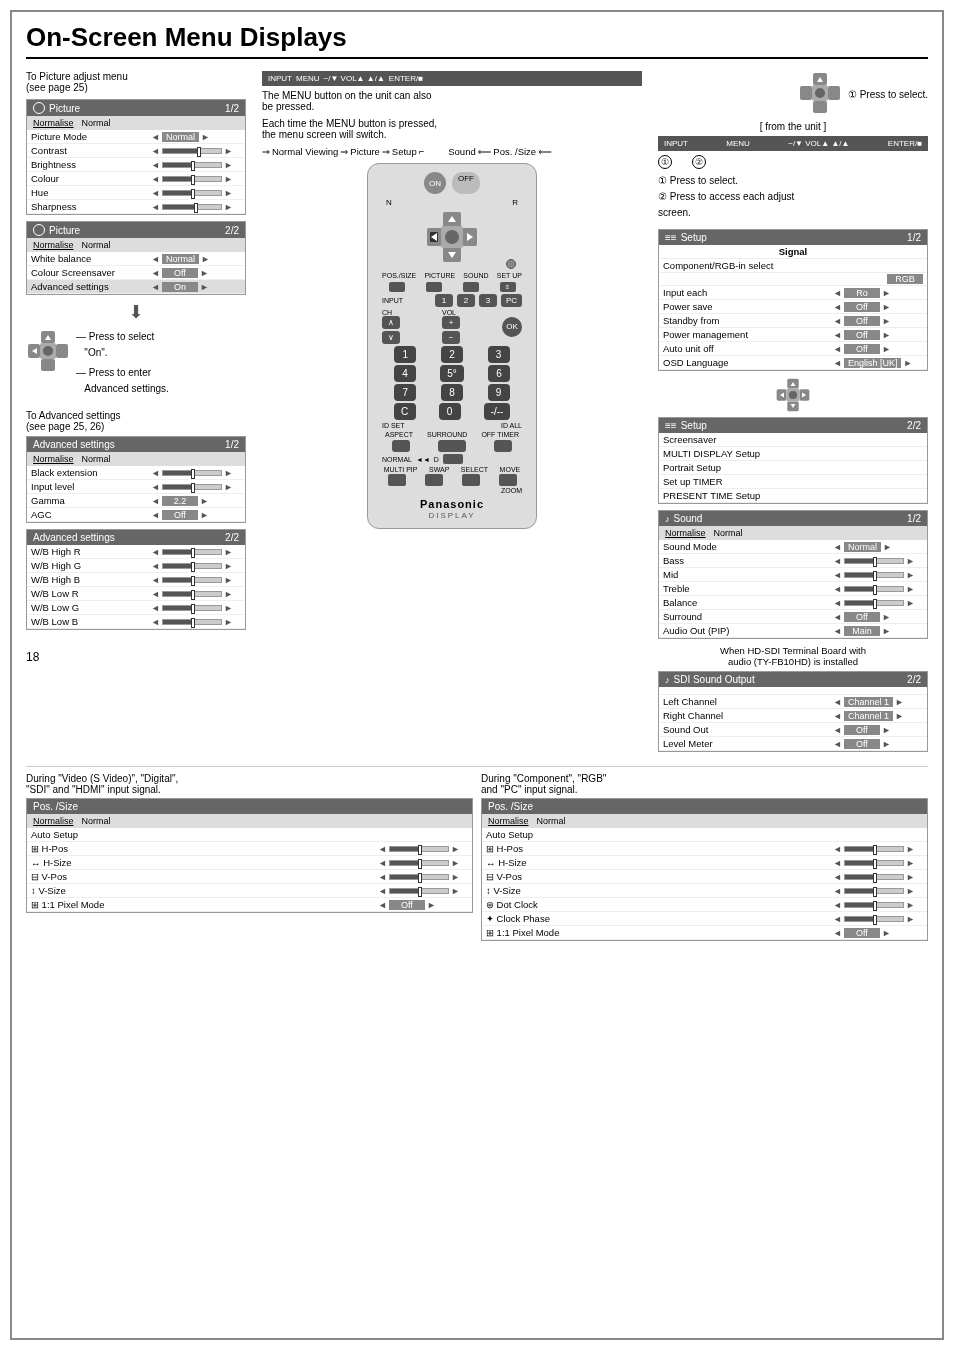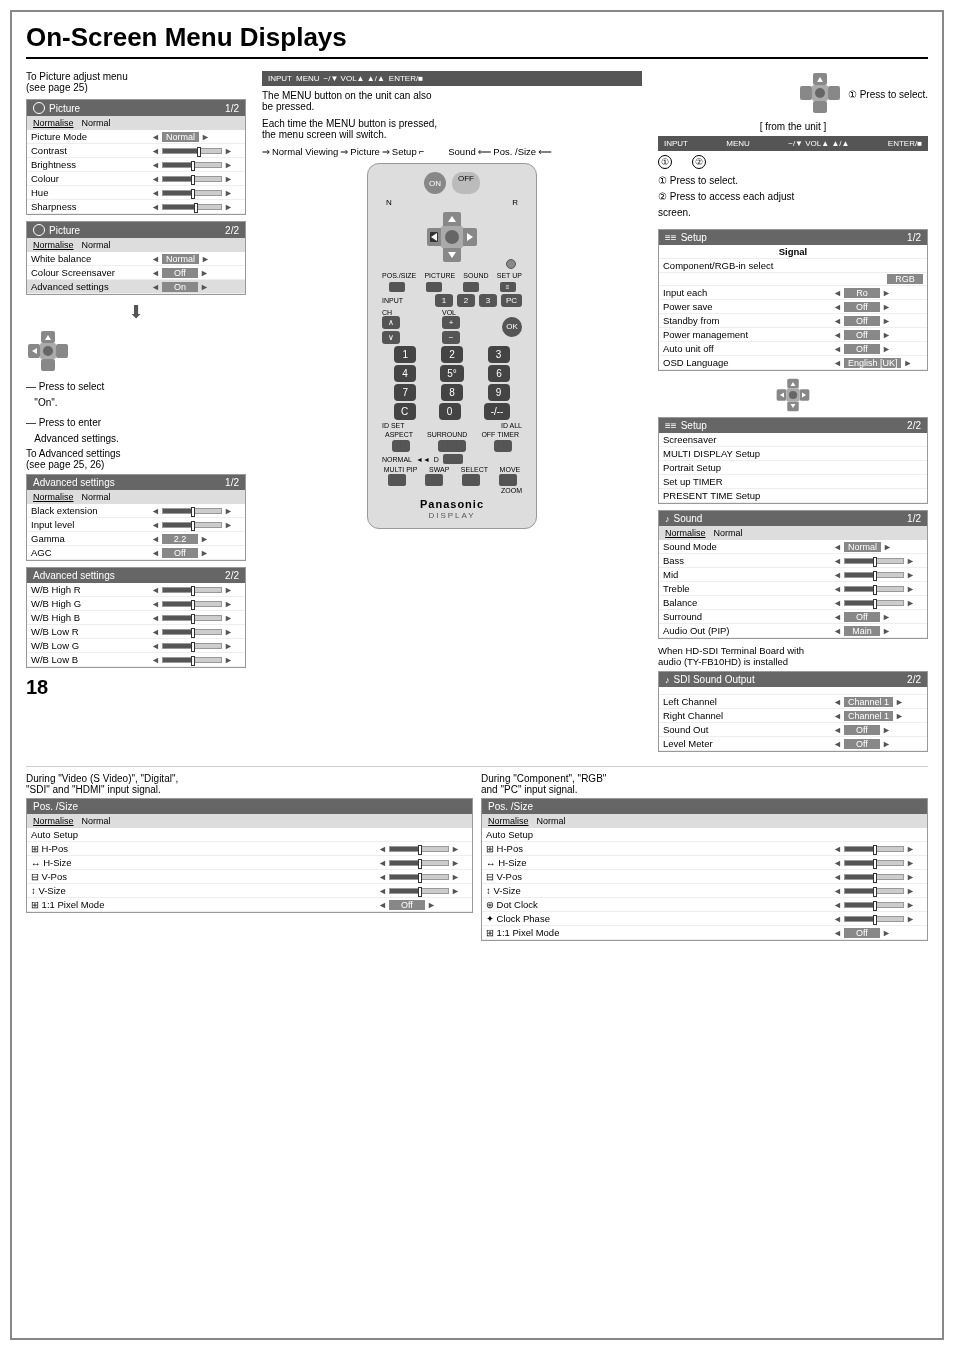--- a/index.html
+++ b/index.html
@@ -124,22 +124,21 @@
     .arrow-down {
       text-align: center;
       font-size: 18px;
       margin: 4px 0;
       color: #555;
     }
     .press-select-area {
       display: flex;
       align-items: flex-start;
       gap: 6px;
-      margin: 6px 0 1px 0;
-      flex-direction: column;
+      margin: 6px 0 13px 0;
     }
     .d-pad-small {
       width: 44px;
       height: 44px;
       position: relative;
       flex-shrink: 0;
     }
     .d-pad-small svg { width: 44px; height: 44px; }
     .press-labels { font-size: 10px; line-height: 1.6; }
     
@@ -180,23 +179,23 @@
       justify-content: center;
       width: 14px;
       height: 14px;
       border-radius: 50%;
       border: 1px solid #000;
       font-size: 9px;
     }
     .press-info { font-size: 10px; line-height: 1.6; margin-bottom: 8px; }
     
     .page-number {
-      font-size: 20px;
-      font-weight: bold;
-      margin-top: 8px;
+      font-size: 12px;
+      font-weight: normal;
+      margin-top: 20px;
     }
     
     .adv-label { font-size: 10px; margin-bottom: 4px; }
     
     .btn-row {
       display: flex;
       justify-content: space-around;
       margin: 2px 0;
     }
     .rc-btn {
@@ -964,21 +963,21 @@
         <div class="menu-row">
           <span class="menu-row-label">Audio Out (PIP)</span>
           <span class="menu-row-value">
             <span class="arr">◄</span>
             <span class="val-box-light">Main</span>
             <span class="arr">►</span>
           </span>
         </div>
       </div>
 
-      <div style="font-size:9.5px;margin-top:6px;margin-bottom:4px;">
+      <div style="font-size:9.5px;margin-top:6px;margin-bottom:4px;text-align:center;">
         <span style="white-space:pre-line;">When HD-SDI Terminal Board with
 audio (TY-FB10HD) is installed</span>
       </div>
 
       <div class="menu-box">
         <div class="menu-header">
           <div style="display:flex;align-items:center;gap:4px;">
             <span style="font-size:9px;">♪</span>
             <span>SDI Sound Output</span>
           </div>

